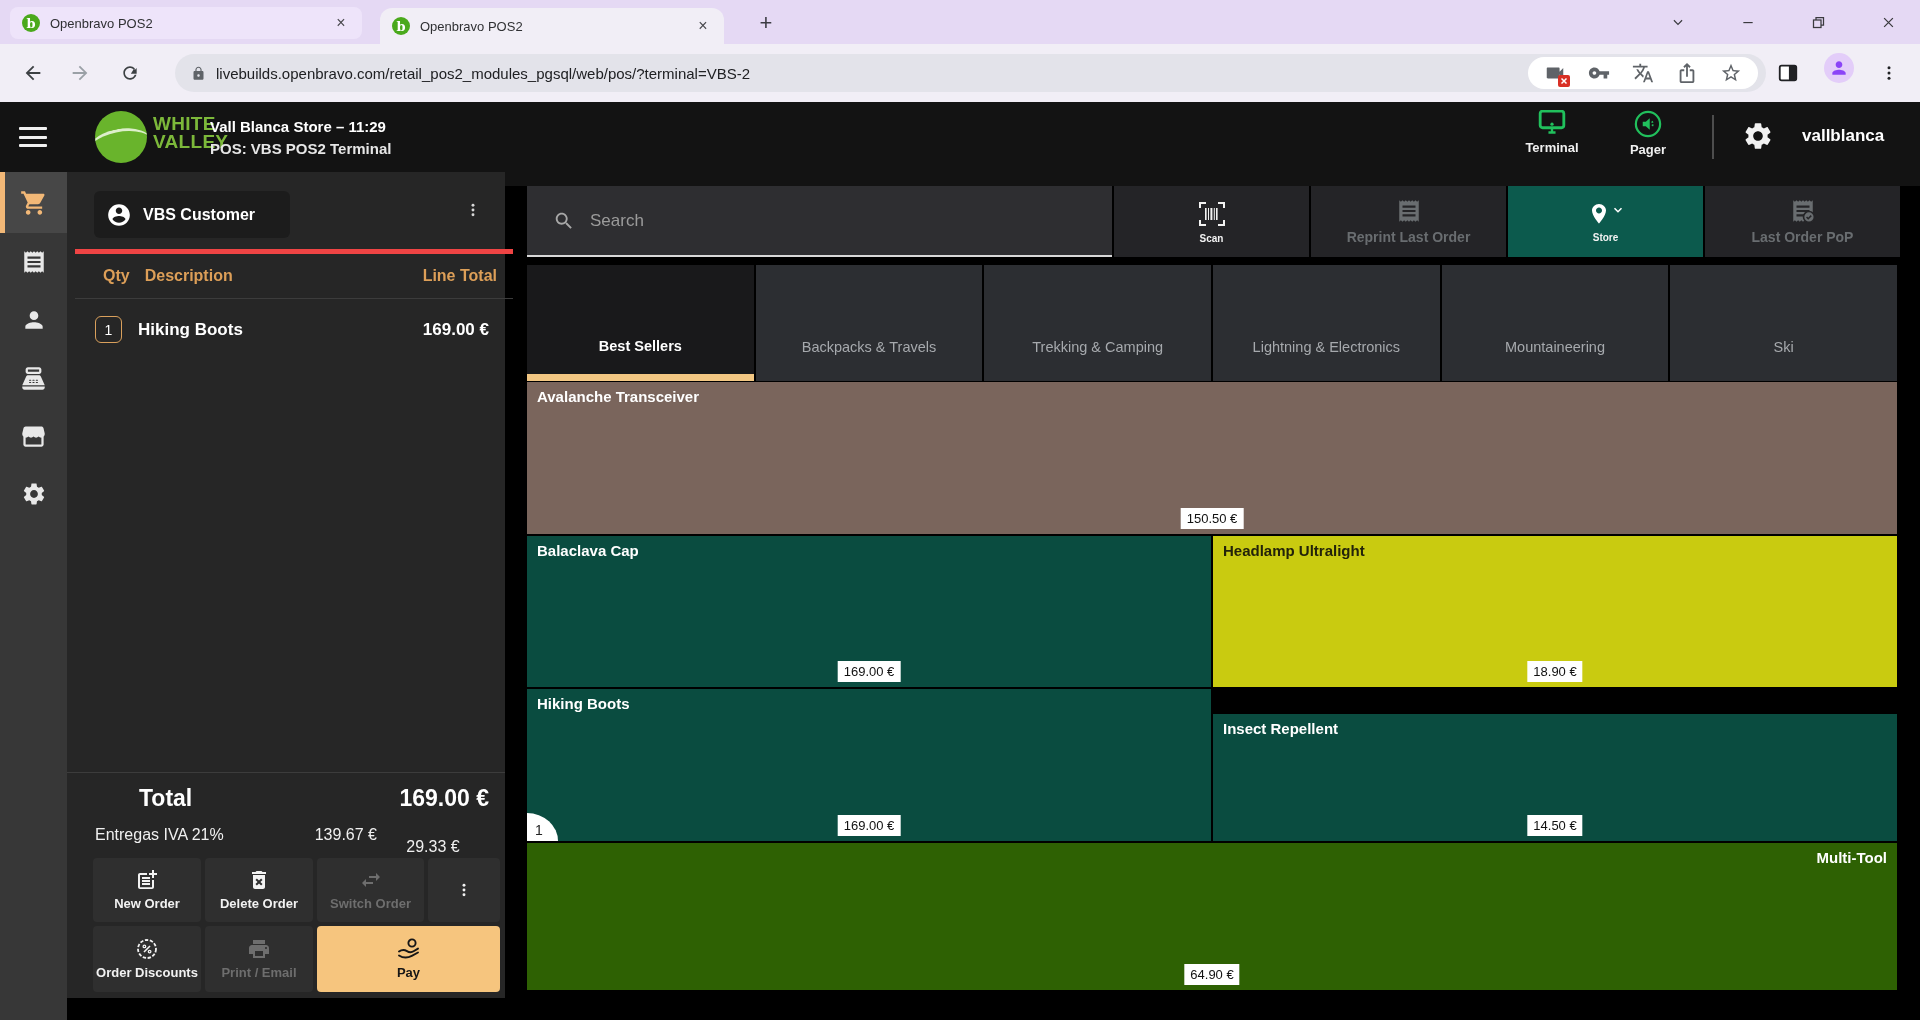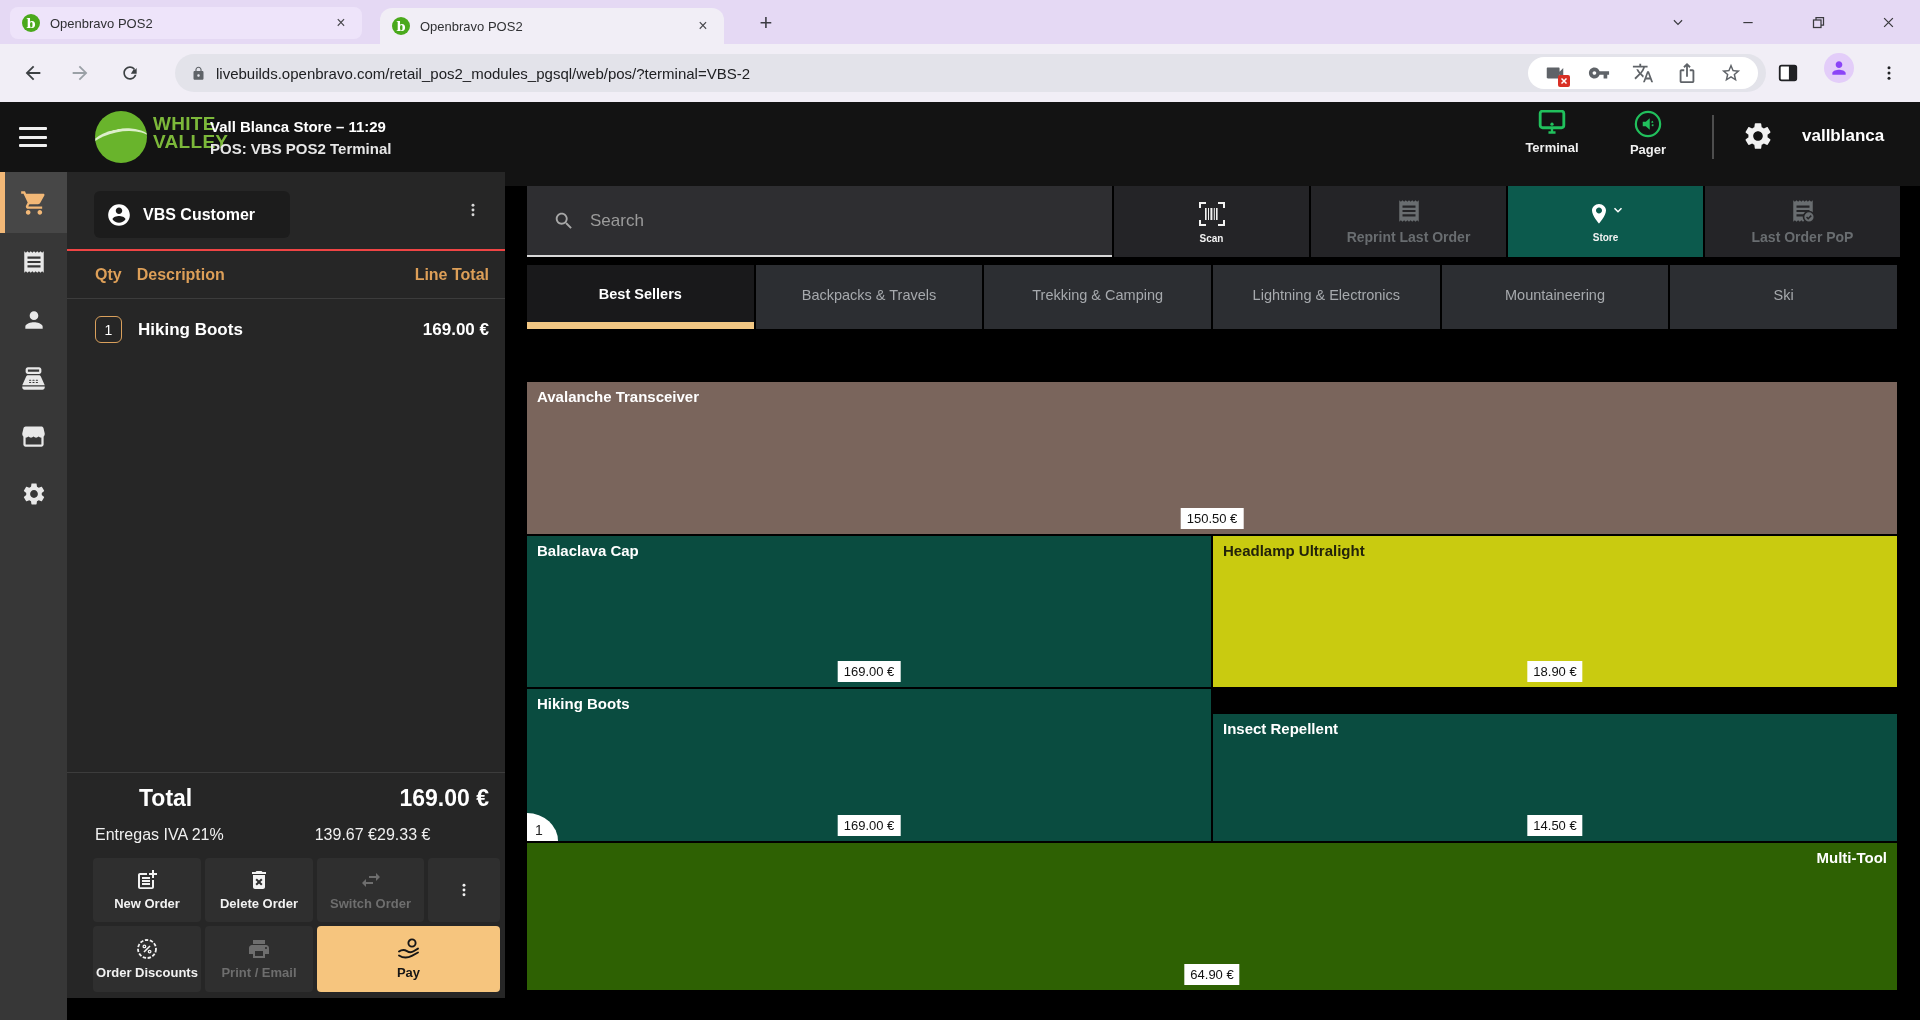--- a/index.html
+++ b/index.html
@@ -47,37 +47,37 @@
   .sidebar { position:absolute; left:0; top:172px; width:67px; height:848px; background:#373737; }
   .sb-item { height:58px; display:flex; align-items:center; justify-content:center; position:relative; }
   .sb-item.active { height:61px; background:#474747; }
   .sb-item.active::before { content:""; position:absolute; left:0; top:0; width:5px; height:100%; background:#f2b877; }
 
   
   .order-panel { position:absolute; left:67px; top:172px; width:438px; height:826px; background:#262626; }
   .customer-chip { position:absolute; left:27px; top:19px; width:196px; height:47px; background:#1c1c1c; border-radius:6px;
                    display:flex; align-items:center; gap:11px; padding-left:12px; color:#fff; font-size:16px; font-weight:600; }
   .panel-dots { position:absolute; right:24px; top:26px; }
-  .cols-row { position:absolute; left:0; top:77px; width:100%; height:50px; border-top:2px solid #ef4444; border-bottom:1px solid #3c3c3c;
+  .cols-row { position:absolute; left:8px; top:77px; width:100%; height:50px; border-top:5px solid #ef4444; border-bottom:1px solid #3c3c3c;
               display:flex; align-items:center; padding:0 16px 0 28px; color:#dd9f58; font-size:16px; font-weight:600;}
   .cols-row .desc { margin-left:15px; }
   .cols-row .ltot { margin-left:auto; }
   .order-lines { position:absolute; left:0; top:128px; width:100%; }
   .line-row { display:flex; align-items:center; padding:16px 16px 16px 28px; }
   .qty-badge { width:27px; height:27px; border:1px solid #d9a05c; border-radius:6px; color:#fff; font-size:14px;
                display:flex; align-items:center; justify-content:center; flex:none;}
   .line-desc { margin-left:16px; color:#fff; font-size:17px; font-weight:700; }
   .line-total { margin-left:auto; color:#fff; font-size:17px; font-weight:700; }
 
   .totals { position:absolute; left:0; top:600px; width:100%; border-top:1px solid #3c3c3c; padding:12px 16px 0 28px; }
   .total-row { display:flex; align-items:baseline; color:#fff; font-size:23px; font-weight:700;margin-left:44px; }
   .total-row .v { margin-left:auto; }
   .tax-row { display:flex; margin-top:14px; color:#f0f0f0; font-size:16px; }
   .tax-row .base { margin-left:auto; width:120px; text-align:right; }
-  .tax-row .amt { width:112px; text-align:left; }
+  .tax-row .amt { width:112px; text-align:center;margin-top:12px; }
 
   .actions { position:absolute; left:26px; top:686px; display:grid; grid-template-columns:108px 108px 107px 72px;
              grid-template-rows:64px 66px; gap:4px; }
   .act-btn { background:#2f2f2f; border-radius:4px; display:flex; flex-direction:column; align-items:center; justify-content:center;
              gap:5px; color:#f2f2f2; font-size:13px; font-weight:700; text-align:center; line-height:1.15; cursor:pointer;}
   .act-btn.disabled { color:#6e6e6e; }
   .act-btn.pay { grid-column:3/5; background:#f6c57e; color:#161616; }
 
   
   .topbar { position:absolute; left:527px; top:186px; height:71px; display:flex; gap:2px; }
@@ -85,21 +85,21 @@
                   gap:15px; padding-left:26px; }
   .search-field input { background:transparent; border:none; outline:none; color:#cfcfcf; font-size:17px; width:440px;
                         font-family:"Liberation Sans",sans-serif;}
   .search-field input::placeholder { color:#9b9b9b; }
   .tb-btn { width:195px; background:#242427; display:flex; flex-direction:column; align-items:center; justify-content:center;
             gap:5px; font-size:10px; font-weight:700; color:#f2f2f2; cursor:pointer;}
   .tb-btn.disabled { color:#696d70; font-size:14px; }
   .tb-btn.store { background:#0c5a4d; }
   .pin-wrap { display:flex; align-items:flex-start; }
 
-  .cat-tabs { position:absolute; left:527px; top:265px; width:1370px; height:64px; display:flex; gap:2px; }
+  .cat-tabs { position:absolute; left:527px; top:265px; width:1370px; height:116px; display:flex; gap:2px; }
   .cat { flex:1; background:#2c2e32; color:#a6a9ad; display:flex; align-items:flex-end; justify-content:center;
          padding-bottom:26px; font-size:14.5px; cursor:pointer;}
   .cat.active { background:#19191b; color:#fff; font-weight:700; border-bottom:7px solid #f2c783; padding-bottom:20px; }
 
   .product-grid { position:absolute; left:527px; top:382px; width:1370px; display:grid;
                   grid-template-columns:684px 684px; grid-template-rows:152px 151px 152px 147px; gap:2px; }
   .tile { position:relative; padding:6px 10px; font-size:15px; font-weight:600; cursor:pointer; }
   .tile-price { position:absolute; bottom:5px; left:50%; transform:translateX(-50%); background:#fff; color:#111;
                 font-size:13px; font-weight:400; padding:3px 6px; white-space:nowrap; }
   .tile-qty { position:absolute; bottom:0; left:0; width:31px; height:28px; background:#fff;

